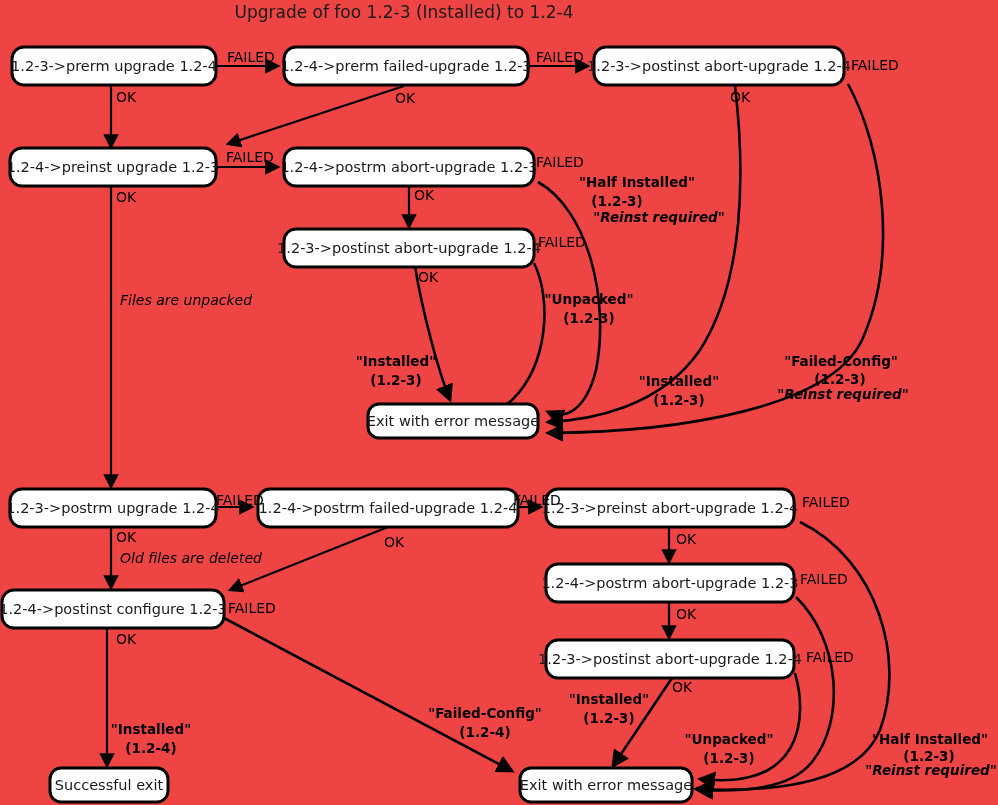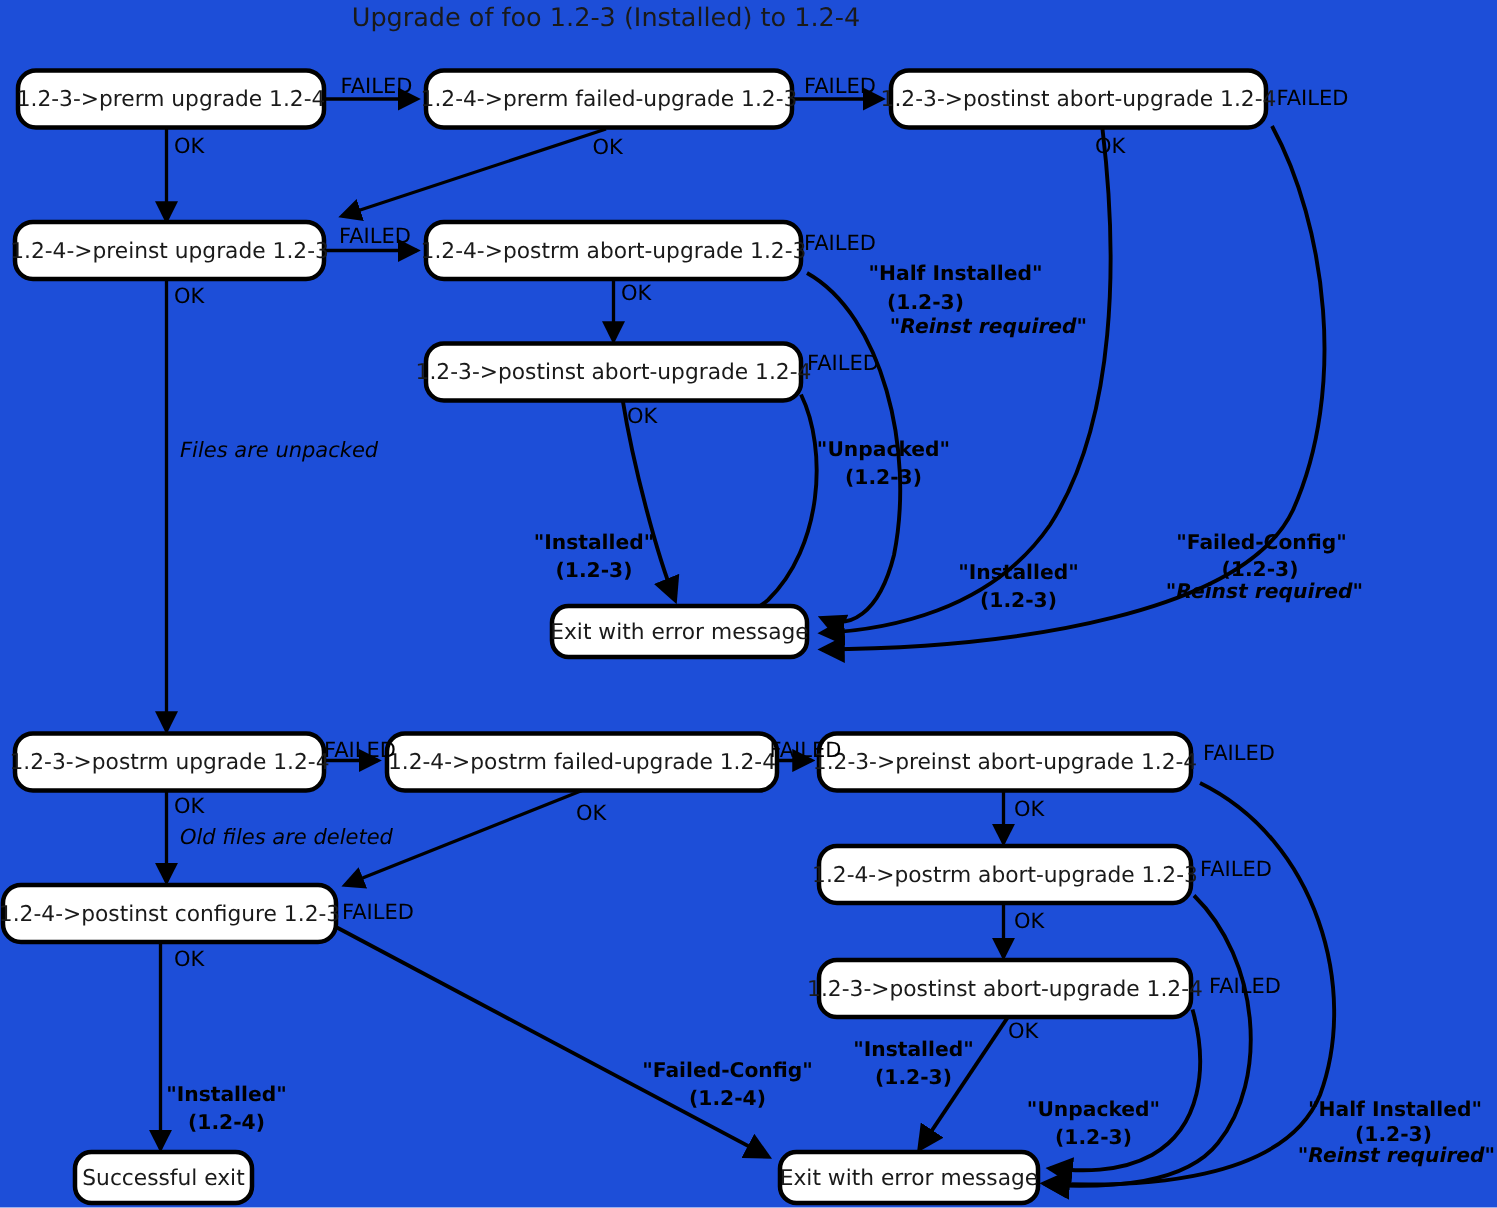--- a/index.html
+++ b/index.html
@@ -7,21 +7,21 @@
     padding: 0;
     background: #ffffff;
   }
   body {
     font-family: "DejaVu Sans", sans-serif;
   }
   #canvas {
     position: relative;
     width: 998px;
     height: 805px;
-    background: #1d4ed8;
+    background: #ef4444;
     overflow: hidden;
     text-decoration: underline;
   }
   #diagram-svg {
     position: absolute;
     left: 0;
     top: 0;
     width: 998px;
     height: 805px;
   }

